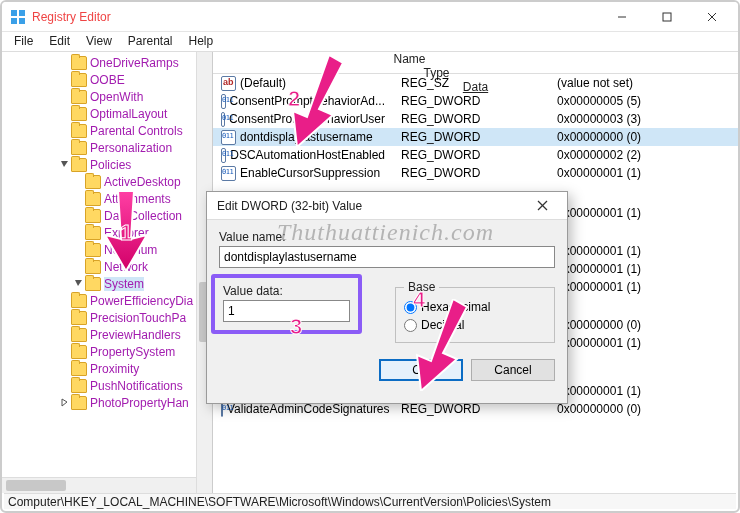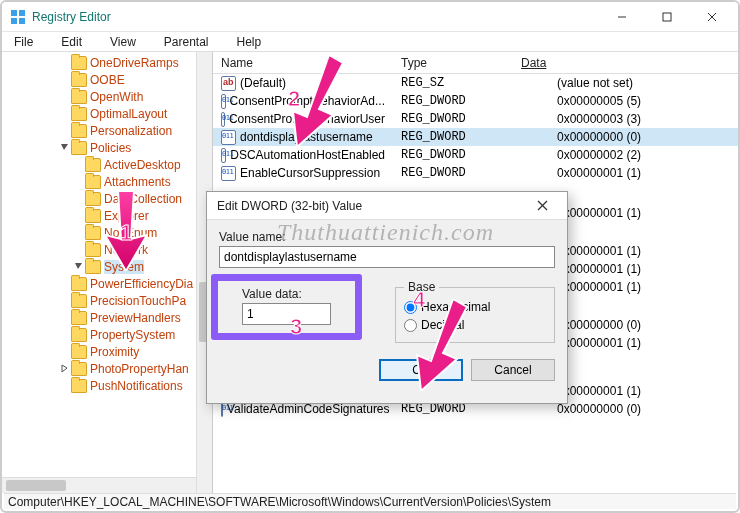--- a/index.html
+++ b/index.html
@@ -1,81 +1,81 @@
 <!DOCTYPE html>
 <html><head>
 <meta charset="utf-8">
 <style>
 * { box-sizing: border-box; margin: 0; padding: 0; font-family: "Segoe UI", Tahoma, sans-serif; font-size: 12px; }
 body { width: 740px; height: 513px; background: #fff; position: relative; overflow: hidden; border: 2px solid #ccc; border-radius: 6px; }
 
 
 .titlebar { height: 30px; display: flex; align-items: center; padding: 0 4px 0 8px; background: #fff; border-bottom: 1px solid #e5e5e5; }
 .titlebar .app-icon { width: 16px; height: 16px; margin-right: 6px; display: inline-flex; }
-.titlebar .title { flex: 1; color: #0f766e; }
+.titlebar .title { flex: 1; color: #ef4444; }
 .titlebar .win-btn { width: 45px; height: 28px; display: flex; align-items: center; justify-content: center; color: #666; }
 
 
-.menubar { height: 20px; display: flex; align-items: center; padding: 0 4px; gap: 12px; border-bottom: 1px solid #ddd; }
+.menubar { height: 20px; display: flex; padding: 0 4px; gap: 0; border-bottom: 1px solid #ddd; }
 .menubar .menu { padding: 2px 8px; color: #222; }
 
 
 .main { display: flex; height: calc(100% - 30px - 20px - 18px); }
 .tree { width: 211px; border-right: 1px solid #ccc; overflow: hidden; padding: 2px 0; position: relative; }
 .list { flex: 1; overflow: hidden; position: relative; }
 
 
 .tree-inner { position: relative; height: 100%; }
 .tree-row { display: flex; align-items: center; height: 17px; white-space: nowrap; overflow: hidden; }
 .tree-row .pre { display:inline-block; }
 .tree-row .tw { width:12px; display:inline-flex; align-items:center; justify-content:center; color:#555; font-size:9px; }
 .tree-row .folder { width:16px; height:14px; background:#ffd862; border:1px solid #d8a327; border-radius:2px 2px 1px 1px; position:relative; margin:0 3px 0 1px; }
 .tree-row .folder::before { content:""; position:absolute; top:-3px; left:-1px; width:7px; height:3px; background:#ffd862; border:1px solid #d8a327; border-bottom:none; border-radius:2px 2px 0 0; }
-.tree-row .label { color:#c2410c; }
+.tree-row .label { color:#a21caf; }
 .tree-row.sel .label { background:#cfe6f7; }
 
 .tree-scroll { position:absolute; right:0; top:0; bottom:0; width:16px; background:#f0f0f0; border-left:1px solid #ddd; }
 .tree-scroll .bar { background:#c8c8c8; }
 .tree-scroll .vbar { position:absolute; left:2px; right:2px; top:230px; height:60px; border-radius:2px; }
 .tree-hscroll { position:absolute; left:0; right:16px; bottom:0; height:16px; background:#f0f0f0; border-top:1px solid #ddd; }
 .tree-hscroll .hbar { position:absolute; top:2px; bottom:2px; left:4px; width:60px; background:#c8c8c8; border-radius:2px; }
 
 
-.cols { display:flex; height:22px; align-items:center; border-bottom:1px solid #ddd; background:#fff; }
+.cols { display:flex; height:22px; align-items:center; border-bottom:1px solid #ddd; background:#fff;flex-direction:column; }
 .col { padding:0 8px; color:#222; }
 .col.name { width:180px; }
 .col.type { width:120px; }
 .col.data { flex:1;text-decoration:underline; }
 
 
 .row { display:flex; height:18px; align-items:center; }
 .row.sel { background:#cfe6f7; }
 .row .c { padding:0 8px; overflow:hidden; white-space:nowrap; text-overflow:ellipsis; }
 .row .c.name { width:180px; display:flex; align-items:center; gap:4px; }
-.row .c.type { width:120px;font-family:Liberation Mono, monospace; }
+.row .c.type { width:120px; }
 .row .c.data { flex:1;margin-left:36px; } 
 
 .reg-icon { width:15px; height:15px; border:1px solid #5b7aa5; background:#fff; border-radius:2px; position:relative; display:inline-block; }
 .reg-icon.sz::after { content:"ab"; position:absolute; top:0; left:1px; font-size:9px; color:#b02828; font-weight:bold; }
 .reg-icon.dw::after { content:"011"; position:absolute; top:1px; left:0px; font-size:7px; font-family:monospace; color:#1458b9; letter-spacing:-0.5px; }
 
 
 .status { position:absolute; left:2px; right:2px; bottom:2px; height:16px; padding:0 4px; color:#222; font-size:12px; border-top:1px solid #ddd; background:#f7f7f7; display:flex; align-items:center; }
 
 
 .dialog { position:absolute; left:204px; top:189px; width:362px; height:213px; background:#f0f0f0; border:1px solid #9a9a9a; box-shadow:4px 4px 12px rgba(0,0,0,0.25); }
 .dialog .dtitle { height:28px; background:#fff; display:flex; align-items:center; padding:0 4px 0 10px; border-bottom:1px solid #ddd; }
 .dialog .dtitle .txt { flex:1; color:#222; }
 .dialog .dtitle .close { width:42px; height:26px; display:flex; align-items:center; justify-content:center; }
 .dialog .body { padding:10px 12px; }
 .dialog label { color:#222; display:block; margin-bottom:2px; }
 .dialog input[type=text] { width:100%; height:22px; border:1px solid #888; padding:0 4px; background:#fff; }
 .dialog .valdata-row { display:flex; gap:26px; margin-top:12px; }
 .dialog .valdata-col { width:135px; }
-.dialog .valdata-box { border:7px solid #8b5cf6; border-radius:3px; padding:6px 24px 8px; margin:-6px -8px -8px; }
+.dialog .valdata-box { border:4px solid #8b5cf6; border-radius:3px; padding:6px 8px 8px; margin:-6px -8px -8px; }
 .dialog .base-col { flex:1;padding-left:15px; }
 .dialog fieldset { border:1px solid #c0c0c0; padding:4px 8px 8px; }
 .dialog fieldset legend { padding:0 4px; color:#222; }
 .dialog .radio-row { display:flex; align-items:center; gap:4px; height:18px; }
 .dialog .btns { display:flex; gap:8px; justify-content:flex-end; margin-top:16px; }
 .dialog .btn { width:84px; height:22px; border:1px solid #adadad; background:#e1e1e1; display:flex; align-items:center; justify-content:center; }
 .dialog .btn.primary { border:2px solid #0b6cc4; background:#e5f1fb; }
 
 
 .arrow { position:absolute; pointer-events:none; }
@@ -146,20 +146,26 @@
         <div class="tree-row">
           <span class="pre" style="width:56px"></span>
           <span class="tw"></span>
           <span class="folder"></span>
           <span class="label">OptimalLayout</span>
         </div>
         <div class="tree-row">
           <span class="pre" style="width:56px"></span>
           <span class="tw"></span>
           <span class="folder"></span>
+          <span class="label">Parental Controls</span>
+        </div>
+        <div class="tree-row">
+          <span class="pre" style="width:56px"></span>
+          <span class="tw"></span>
+          <span class="folder"></span>
           <span class="label">Personalization</span>
         </div>
         <div class="tree-row">
           <span class="pre" style="width:56px"></span>
           <span class="tw">
             <svg width="9" height="9">
               <polygon points="1,1 8,1 4,7" fill="#555"></polygon>
             </svg>
           </span>
           <span class="folder"></span>
@@ -236,33 +242,33 @@
           <span class="label">PropertySystem</span>
         </div>
         <div class="tree-row">
           <span class="pre" style="width:56px"></span>
           <span class="tw"></span>
           <span class="folder"></span>
           <span class="label">Proximity</span>
         </div>
         <div class="tree-row">
           <span class="pre" style="width:56px"></span>
+          <span class="tw"></span>
+          <span class="folder"></span>
+          <span class="label">PushNotifications</span>
+        </div>
+        <div class="tree-row">
+          <span class="pre" style="width:56px"></span>
           <span class="tw">
             <svg width="9" height="9">
               <polygon points="2,1 7,4 2,8" fill="none" stroke="#555"></polygon>
             </svg>
           </span>
           <span class="folder"></span>
           <span class="label">PhotoPropertyHan</span>
-        </div>
-        <div class="tree-row">
-          <span class="pre" style="width:56px"></span>
-          <span class="tw"></span>
-          <span class="folder"></span>
-          <span class="label">PushNotifications</span>
         </div>
       </div>
     <div class="tree-scroll">
         <div class="bar vbar"></div>
       </div>
     <div class="tree-hscroll">
         <div class="hbar"></div>
       </div>
   </div>
 

